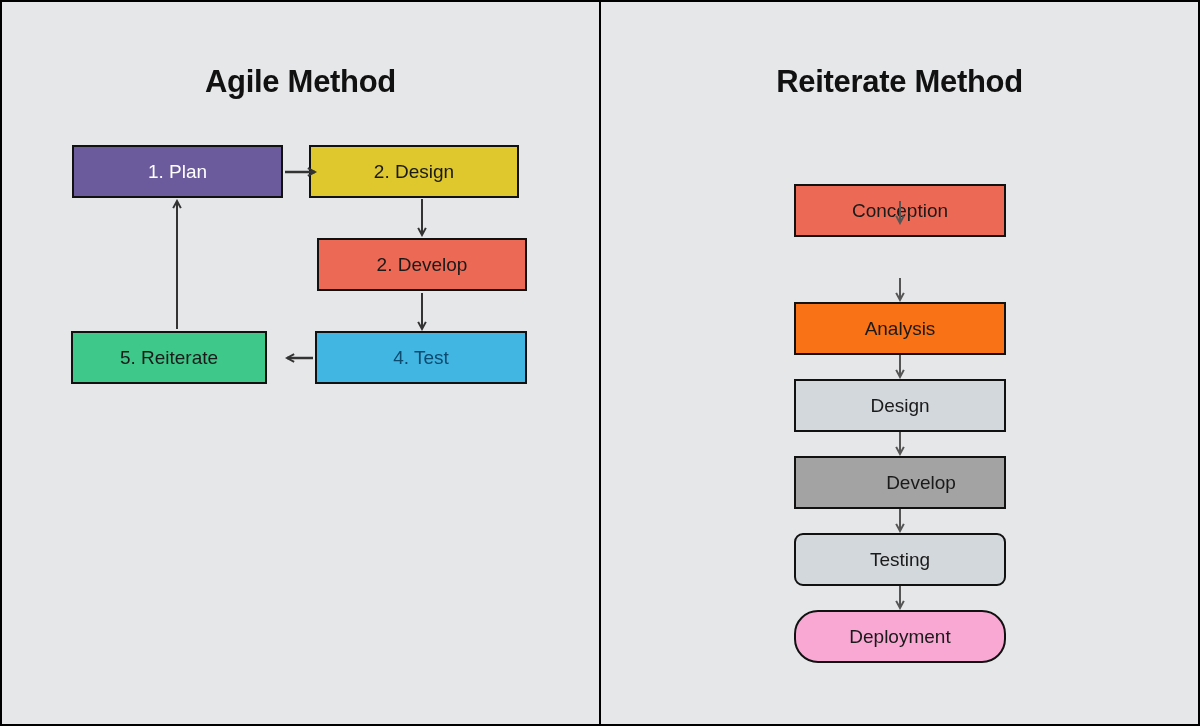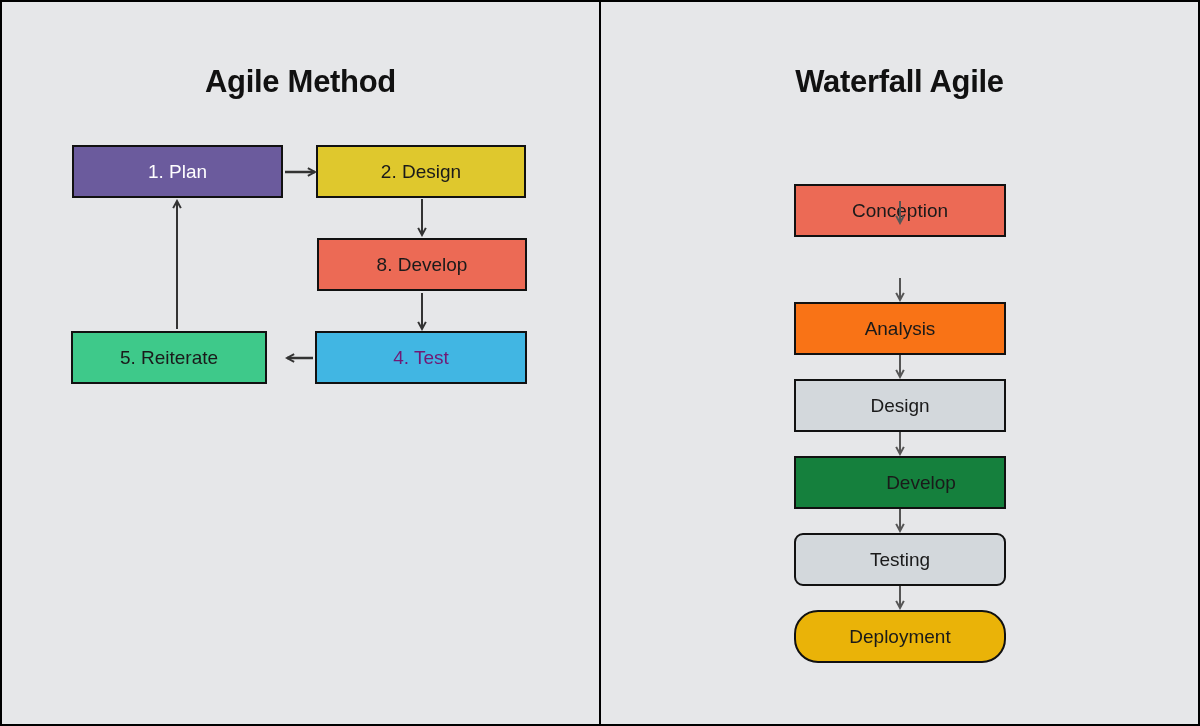--- a/index.html
+++ b/index.html
@@ -47,21 +47,21 @@
     border: 2px solid #111111;
     display: flex;
     align-items: center;
     justify-content: center;
     font-size: 19px;
     color: #1A1A1A;
     white-space: nowrap;
   }
   
   .a-plan      { left: 70px;  top: 143px; width: 211px; text-align: center; }
-  .a-design    { left: 314px; top: 143px; width: 210px; }
+  .a-design    { left: 307px; top: 143px; width: 210px; }
   .a-develop   { left: 315px; top: 236px; width: 210px; }
   .a-test      { left: 313px; top: 329px; width: 212px; }
   .a-reiterate { left: 69px;  top: 329px; width: 196px; }
   
   .w-node { left: 193px; width: 212px; }
   .w-0 { top: 146px; }
   .w-1 { top: 223px; }
   .w-2 { top: 300px; }
   .w-3 { top: 377px; }
   .w-4 { top: 454px; }
@@ -77,47 +77,47 @@
 </head>
 <body>
 
 <div class="canvas">
 
   <section class="panel" id="agile-panel">
     <h1 class="panel-title">Agile Method</h1>
 
     <div class="node a-plan" style="background-color: rgb(107, 91, 157); color: rgb(255, 255, 255);">1. Plan</div>
     <div class="node a-design" style="background-color: rgb(223, 200, 45); color: rgb(26, 26, 26);">2. Design</div>
-    <div class="node a-develop" style="background-color: rgb(236, 106, 85); color: rgb(26, 26, 26);">8. Develop</div>
-    <div class="node a-test" style="background-color: rgb(65, 182, 227); color: #701a75;">4. Test</div>
+    <div class="node a-develop" style="background-color: rgb(236, 106, 85); color: rgb(26, 26, 26);">2. Develop</div>
+    <div class="node a-test" style="background-color: rgb(65, 182, 227); color: #0c4a6e;">4. Test</div>
     <div class="node a-reiterate" style="background-color: rgb(62, 201, 138); color: rgb(26, 26, 26);">5. Reiterate</div>
 
     <svg class="arrows" width="597" height="726">
       <defs>
         <marker id="ah-dark" viewBox="0 0 10 10" refX="8" refY="5" markerWidth="11" markerHeight="11" markerUnits="userSpaceOnUse" orient="auto">
           <path d="M1.5,1.5 L8,5 L1.5,8.5" fill="none" stroke="#333333" stroke-width="1.8"></path>
         </marker>
       </defs>
       <line x1="283" y1="170" x2="313" y2="170" stroke="#333333" stroke-width="2.5" marker-end="url(#ah-dark)"></line>
       <line x1="420" y1="197" x2="420" y2="233" stroke="#333333" stroke-width="2" marker-end="url(#ah-dark)"></line>
       <line x1="420" y1="291" x2="420" y2="327" stroke="#333333" stroke-width="2" marker-end="url(#ah-dark)"></line>
       <line x1="311" y1="356" x2="285" y2="356" stroke="#333333" stroke-width="2.5" marker-end="url(#ah-dark)"></line>
       <line x1="175" y1="327" x2="175" y2="199" stroke="#333333" stroke-width="2" marker-end="url(#ah-dark)"></line>
     </svg>
   </section>
 
   <section class="panel" id="waterfall-panel">
-    <h1 class="panel-title">Waterfall Agile</h1>
+    <h1 class="panel-title">Reiterate Method</h1>
 
     <div class="node w-node w-0" style="background-color: rgb(236, 106, 85); color: rgb(26, 26, 26); margin-top: 36px;">Conception</div>
     <div class="node w-node w-2" style="background-color: #f97316; color: rgb(26, 26, 26);">Analysis</div>
     <div class="node w-node w-3" style="background-color: rgb(211, 216, 220); color: rgb(26, 26, 26);">Design</div>
-    <div class="node w-node w-4" style="background-color: #15803d; color: rgb(26, 26, 26); padding-left: 42px;">Develop</div>
+    <div class="node w-node w-4" style="background-color: #a3a3a3; color: rgb(26, 26, 26); padding-left: 42px;">Develop</div>
     <div class="node w-node w-5" style="background-color: rgb(211, 216, 220); color: rgb(26, 26, 26);">Testing</div>
-    <div class="node w-node w-6" style="background-color: #eab308; color: rgb(26, 26, 26); border-radius: 24px;">Deployment</div>
+    <div class="node w-node w-6" style="background-color: #f9a8d4; color: rgb(26, 26, 26); border-radius: 24px;">Deployment</div>
 
     <svg class="arrows" width="597" height="726">
       <defs>
         <marker id="ah-gray" viewBox="0 0 10 10" refX="8" refY="5" markerWidth="11" markerHeight="11" markerUnits="userSpaceOnUse" orient="auto">
           <path d="M1.5,1.5 L8,5 L1.5,8.5" fill="none" stroke="#555555" stroke-width="1.8"></path>
         </marker>
       </defs>
       <line x1="299" y1="199" x2="299" y2="221" stroke="#555555" stroke-width="2" marker-end="url(#ah-gray)"></line>
       <line x1="299" y1="276" x2="299" y2="298" stroke="#555555" stroke-width="2" marker-end="url(#ah-gray)"></line>
       <line x1="299" y1="353" x2="299" y2="375" stroke="#555555" stroke-width="2" marker-end="url(#ah-gray)"></line>

